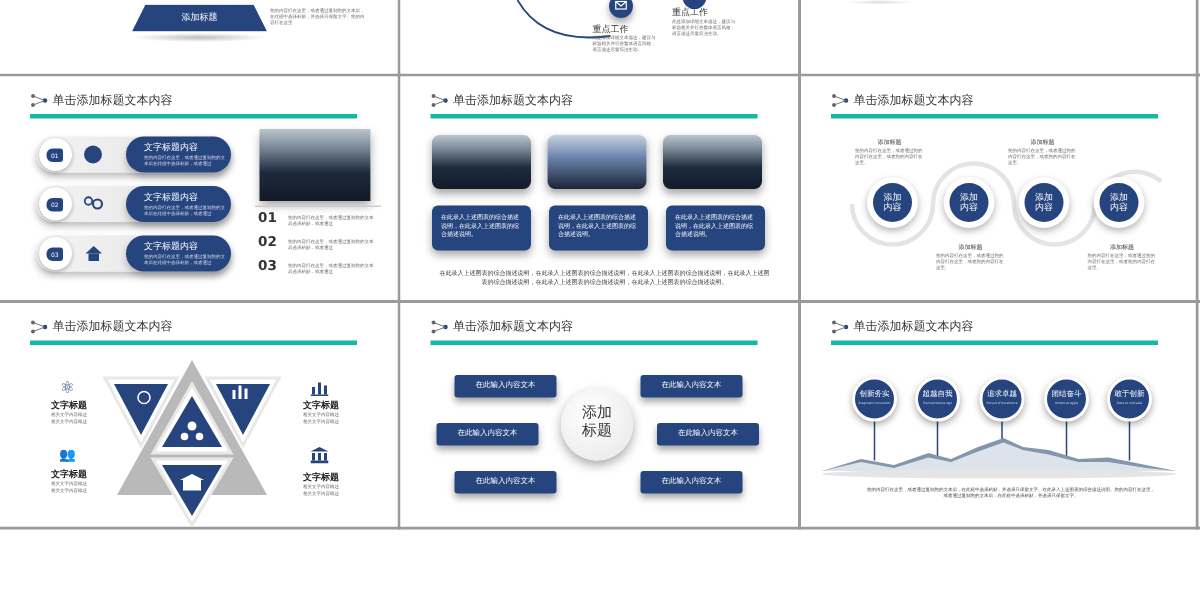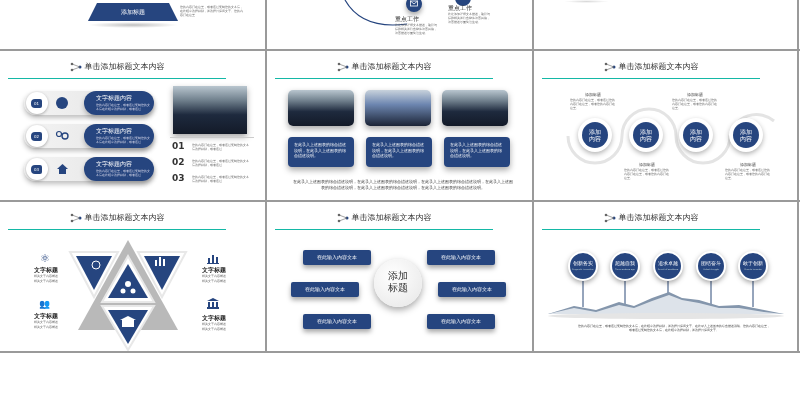--- a/index.html
+++ b/index.html
@@ -2,21 +2,21 @@
 <html><head>
 <meta charset="utf-8">
 <style>
 *{box-sizing:border-box;margin:0;padding:0}
 html,body{width:800px;height:401px;background:#fff;overflow:hidden;font-family:"DejaVu Sans","Liberation Sans",sans-serif}
 .grid{position:absolute;left:0;top:0;width:800px;height:353px}
 .vl{position:absolute;top:0;width:2px;height:353px;background:#9a9a9a}
 .hl{position:absolute;left:0;width:800px;height:2px;background:#9a9a9a}
 .slide{position:absolute;overflow:hidden;background:#fff}
 .navy{background:#26457f}
-.hdr{position:absolute;left:8px;width:218px;top:8px;height:20px;border-bottom:1px solid #14b8a6;text-align:center;font-size:8px;color:#333;line-height:16px}
+.hdr{position:absolute;left:20px;width:218px;top:8px;height:20px;border-bottom:3px solid #14b8a6;text-align:left;font-size:8px;color:#333;line-height:16px}
 .hdr .ic{display:inline-block;width:12px;height:10px;vertical-align:middle;margin-right:3px}
 .tiny{font-size:3px;color:#666;line-height:4px}
 .wh{color:#fff}
 .photo{position:absolute;border-radius:5px;background:linear-gradient(180deg,#b9c6cf 0%,#6f7f8c 30%,#1e2a3e 60%,#131a28 100%);box-shadow:0 3px 6px rgba(0,0,0,.35)}
 .pill{position:absolute;border-radius:12px;box-shadow:0 3px 5px rgba(0,0,0,.25)}
 .circle{position:absolute;border-radius:50%}
 .btn{position:absolute;width:68px;height:15px;background:#26457f;color:#fff;font-size:5px;line-height:15px;text-align:center;border-radius:2px;box-shadow:0 3px 5px rgba(0,0,0,.35)}
 </style>
 </head>
 <body>

